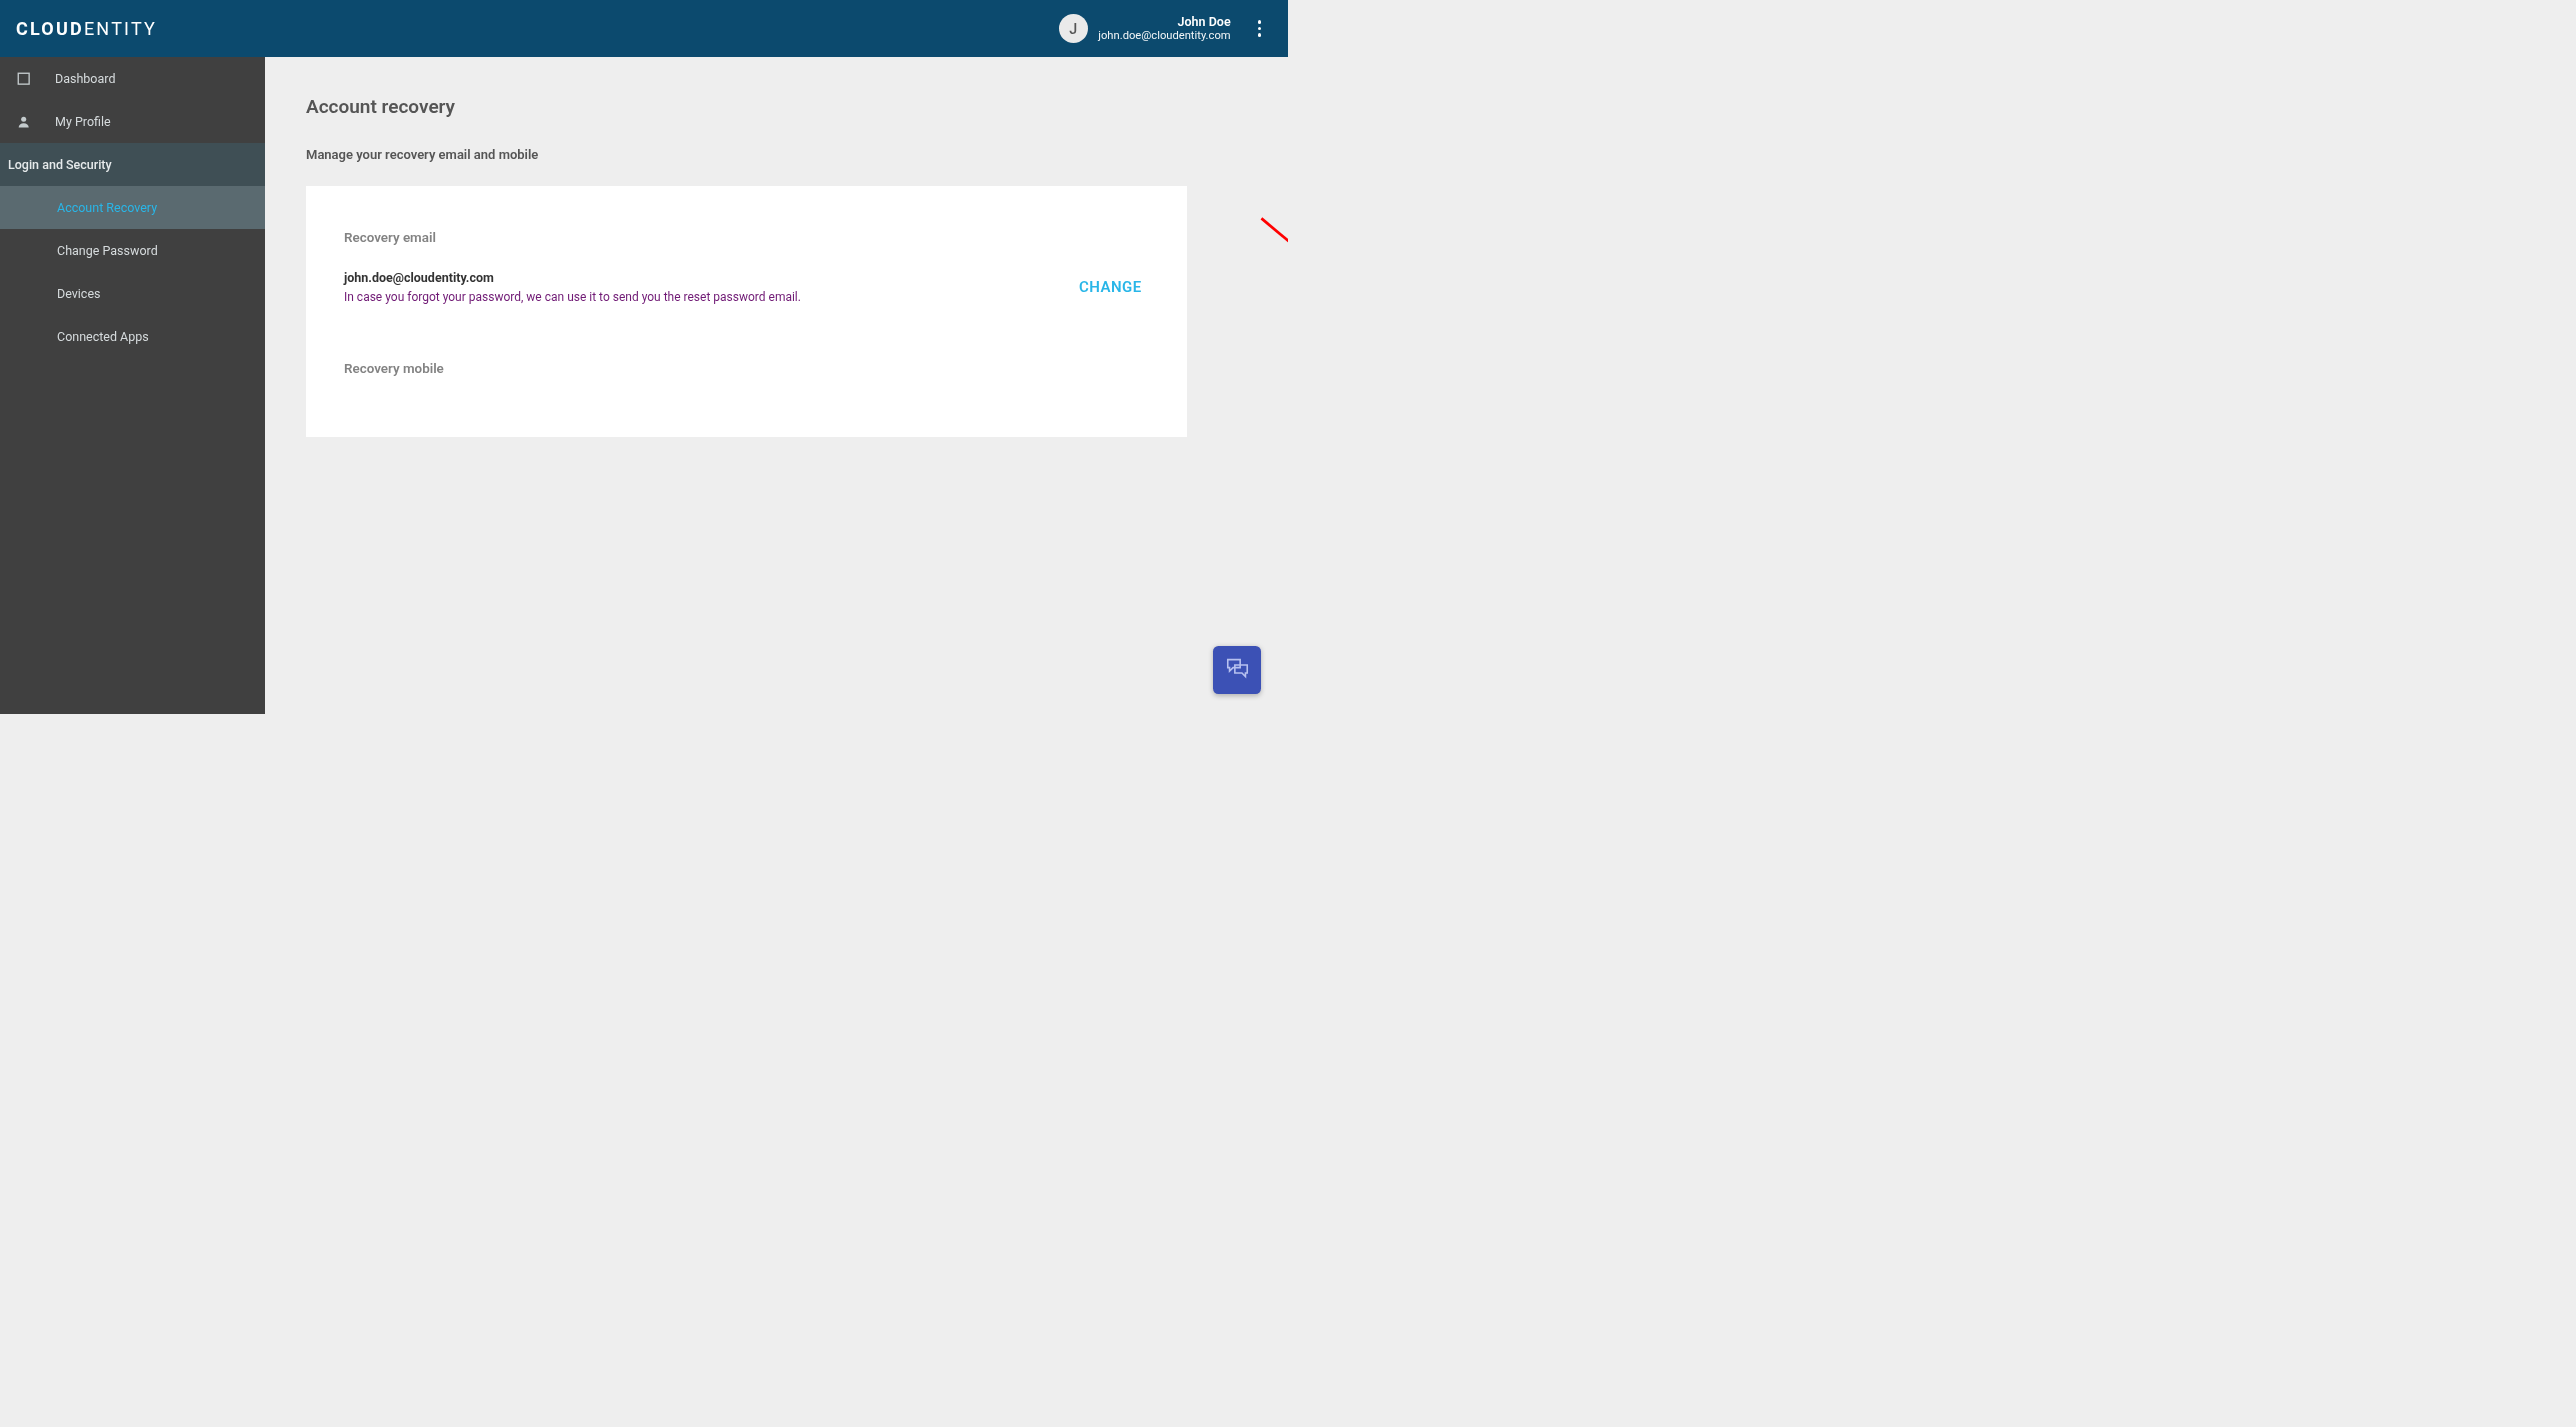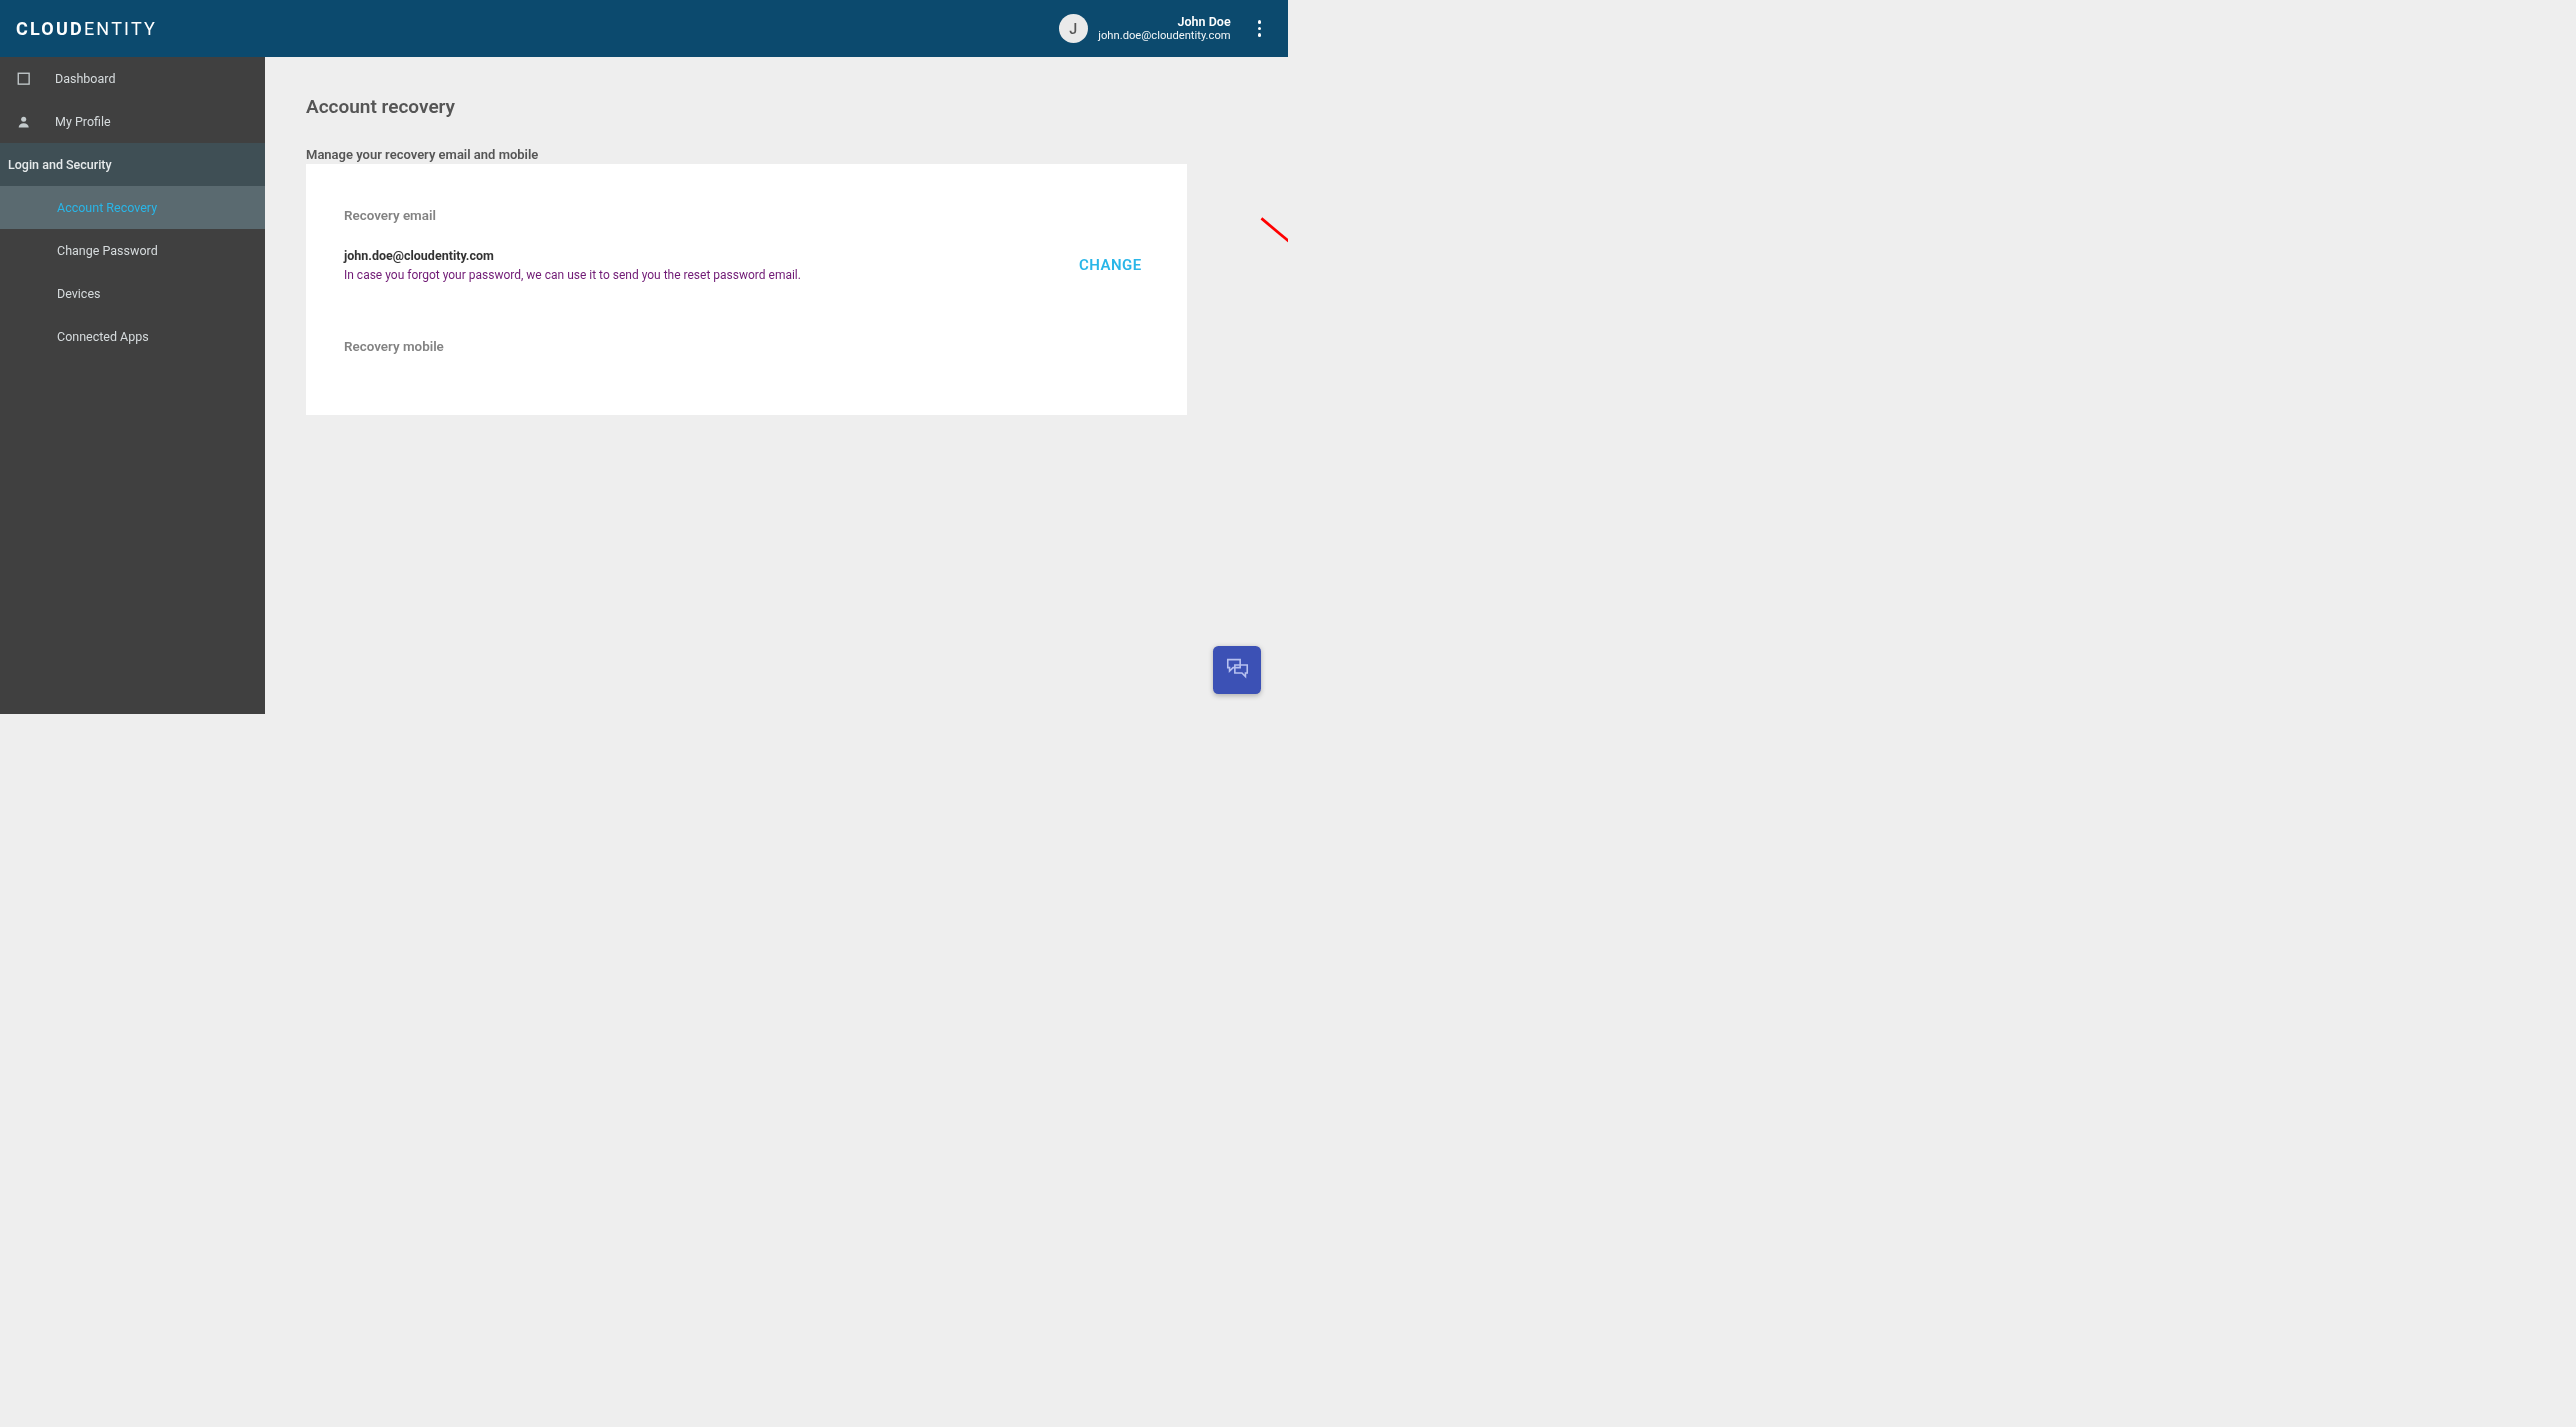--- a/index.html
+++ b/index.html
@@ -109,21 +109,21 @@
   .page-title {
     font-size: 19px;
     font-weight: 600;
     color: #555;
     margin-bottom: 29px;
   }
   .page-subtitle {
     font-size: 13px;
     font-weight: 600;
     color: #555;
-    margin-bottom: 2px;
+    margin-bottom: 24px;
   }
   .card {
     background: #ffffff;
     padding: 44px 38px 36px 38px;
     width: 881px;
   }
   .section-label {
     font-size: 13.4px;
     font-weight: 600;
     color: #838383;

